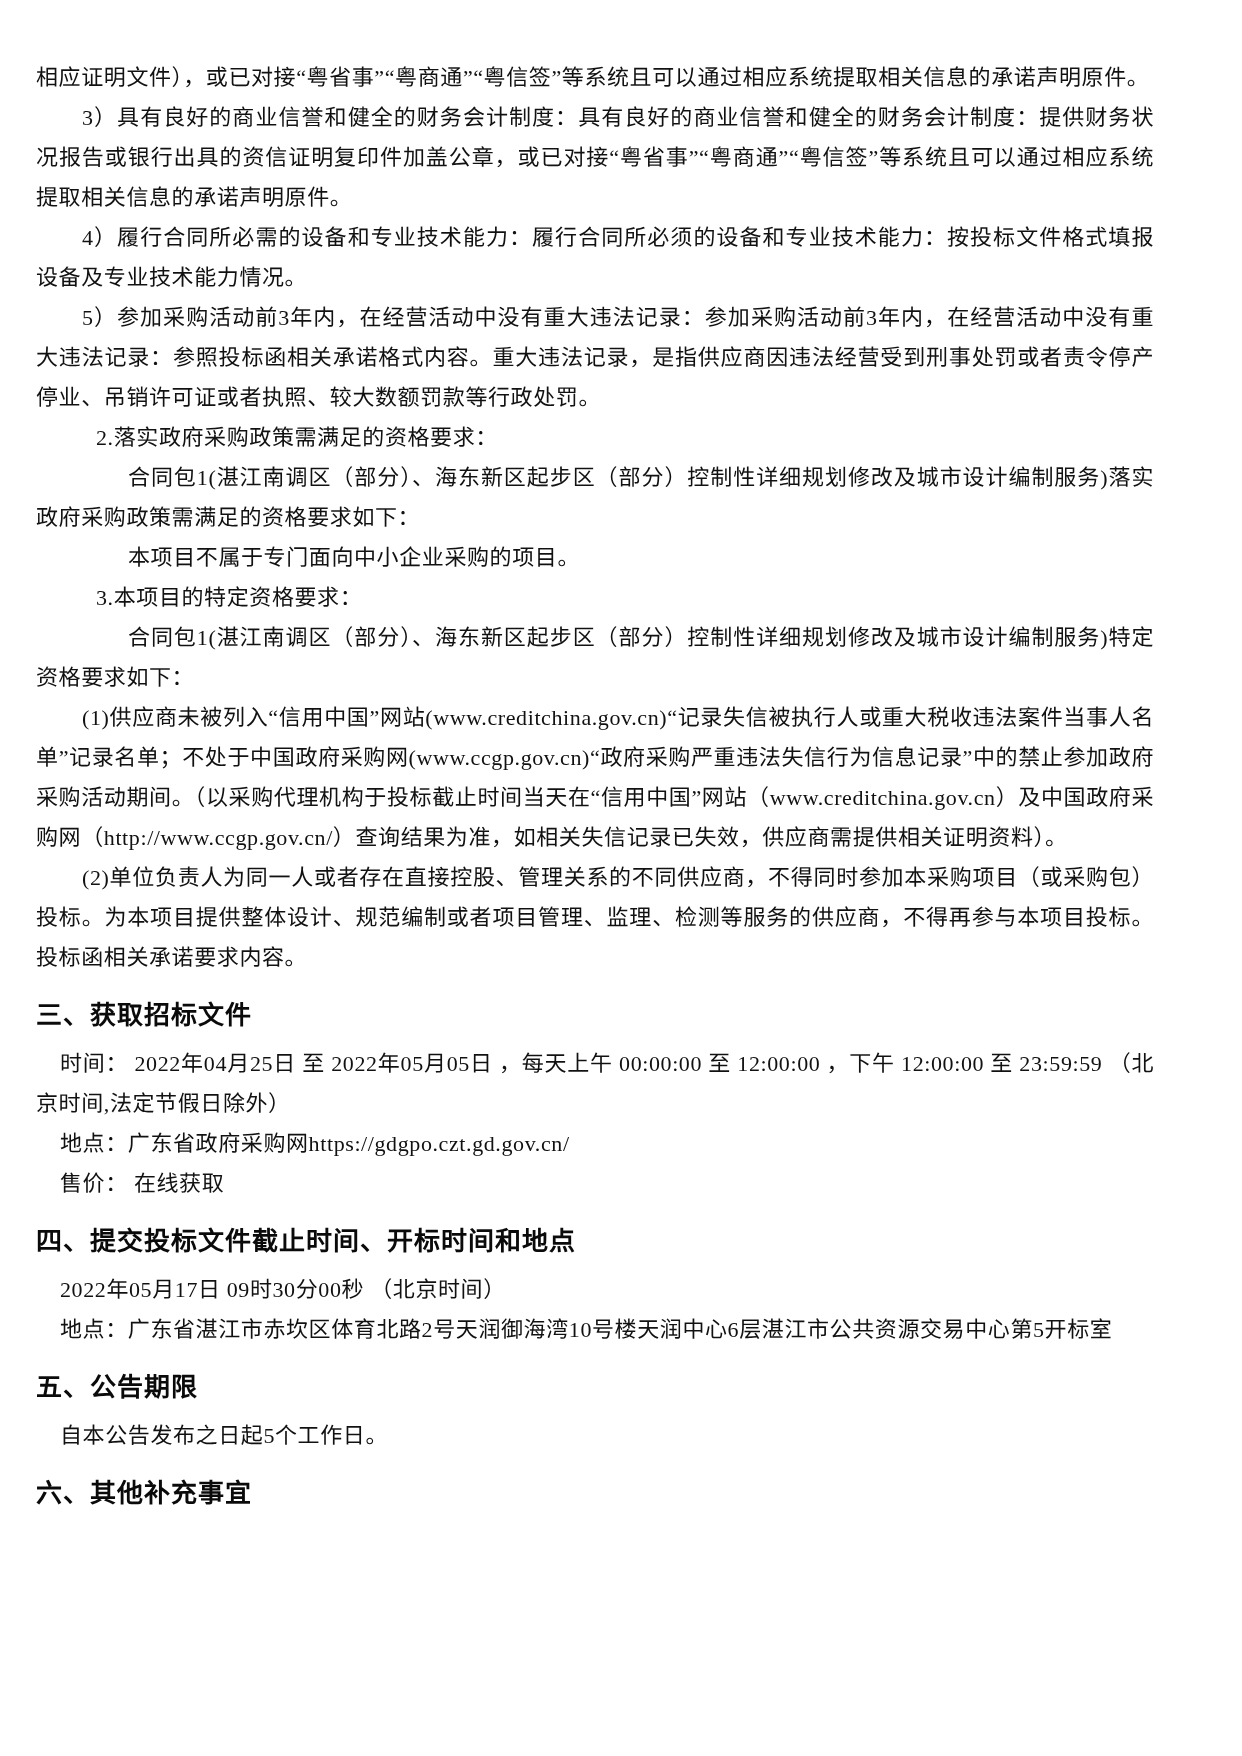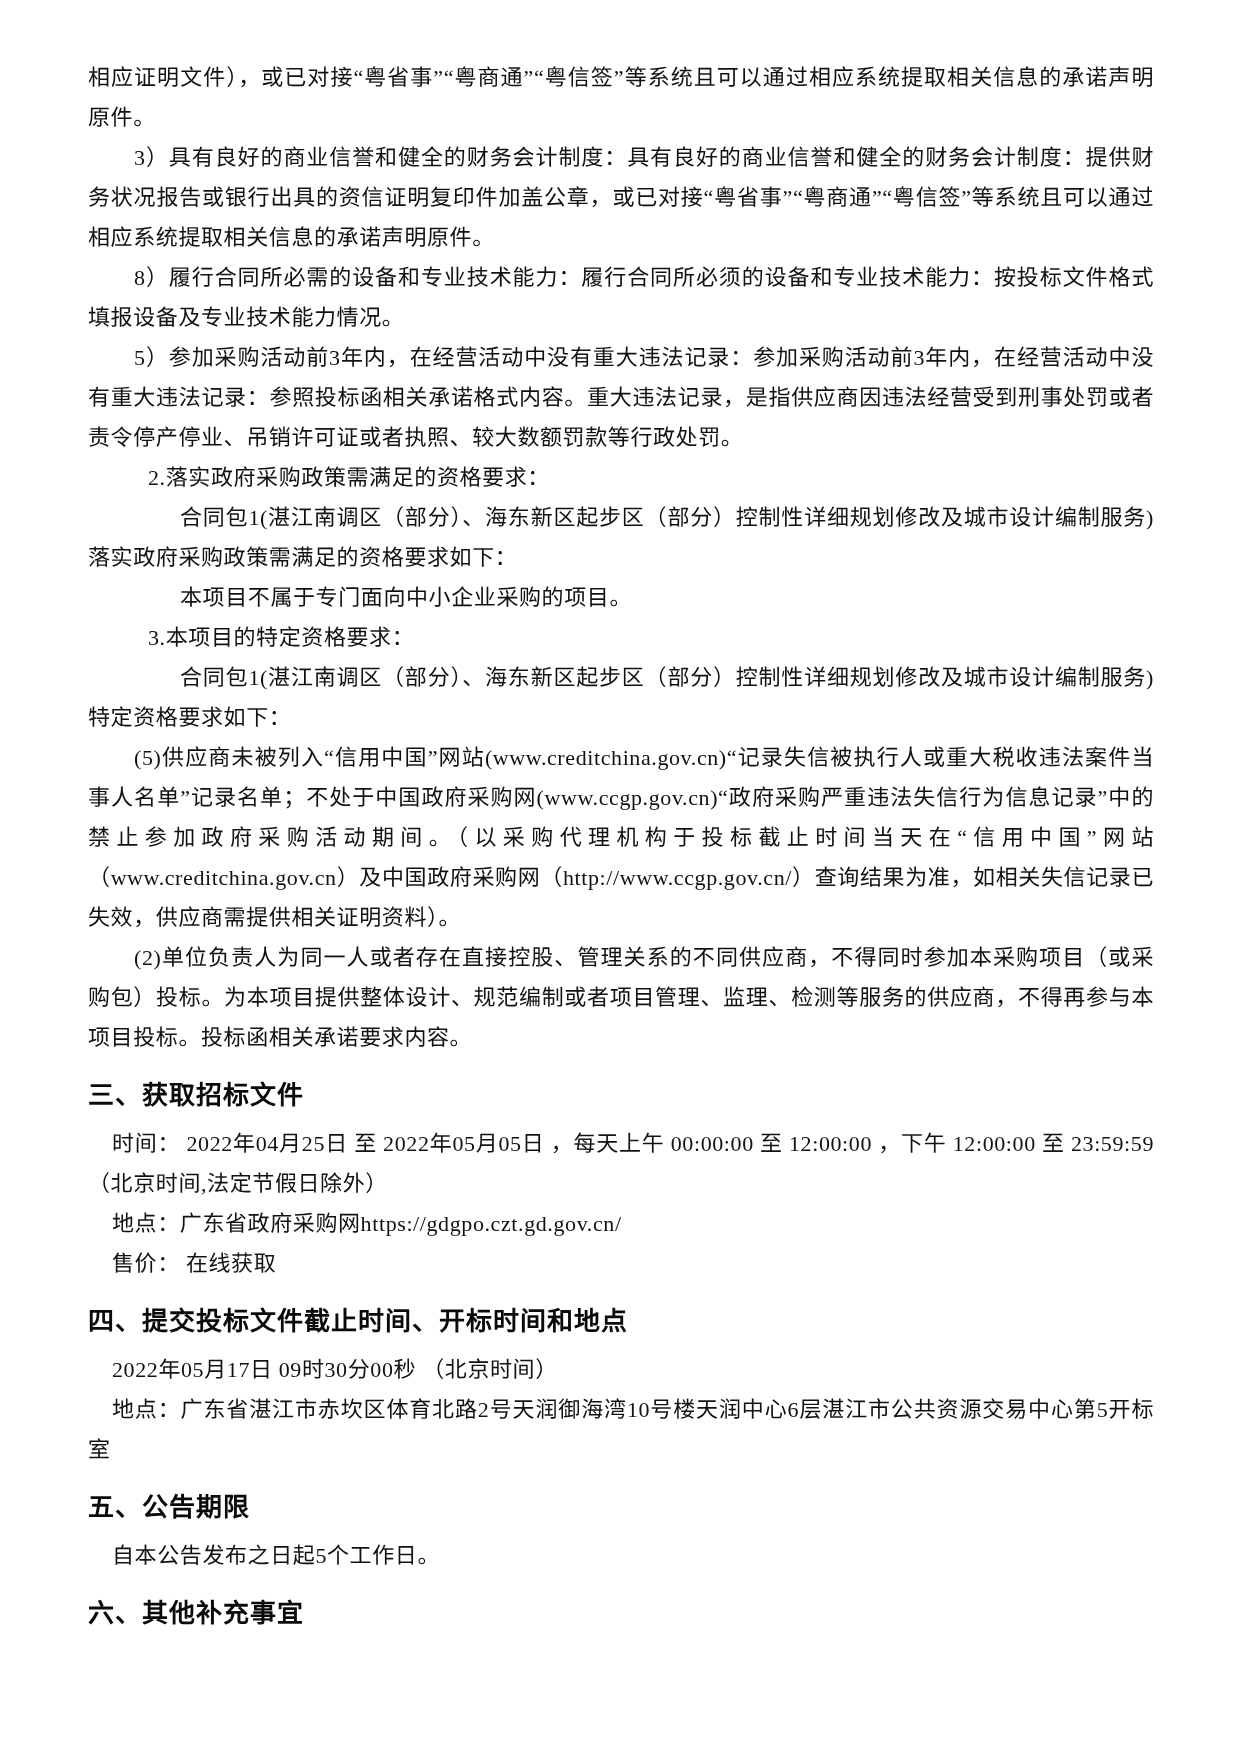--- a/index.html
+++ b/index.html
@@ -4,21 +4,21 @@
 <style>
   html,body{margin:0;padding:0;background:#ffffff;}
   body{
     width:1242px;height:1756px;overflow:hidden;
     font-family:"Liberation Serif","DejaVu Serif",serif;
     color:#111111;
   }
   .page{
     box-sizing:border-box;
     width:1242px;height:1756px;
-    padding:58px 88px 0 88px;
+    padding:58px 88px 0 36px;
     background:#ffffff;
   }
   .doc p{
     margin:0;
     font-size:22px;
     line-height:40px;
     letter-spacing:0.6px;
     text-align:justify;
     word-break:break-word;
   }
@@ -38,28 +38,28 @@
   .ind-pkg{text-indent:92px;}   
   .ind-sec{text-indent:24px;}   
 </style>
 </head>
 <body>
 
 <div class="page">
   <div class="doc" id="doc-body">
       <p class="ind-flush">相应证明文件），或已对接“粤省事”“粤商通”“粤信签”等系统且可以通过相应系统提取相关信息的承诺声明原件。</p>
       <p class="ind-num">3）具有良好的商业信誉和健全的财务会计制度：具有良好的商业信誉和健全的财务会计制度：提供财务状况报告或银行出具的资信证明复印件加盖公章，或已对接“粤省事”“粤商通”“粤信签”等系统且可以通过相应系统提取相关信息的承诺声明原件。</p>
-      <p class="ind-num">8）履行合同所必需的设备和专业技术能力：履行合同所必须的设备和专业技术能力：按投标文件格式填报设备及专业技术能力情况。</p>
+      <p class="ind-num">4）履行合同所必需的设备和专业技术能力：履行合同所必须的设备和专业技术能力：按投标文件格式填报设备及专业技术能力情况。</p>
       <p class="ind-num">5）参加采购活动前3年内，在经营活动中没有重大违法记录：参加采购活动前3年内，在经营活动中没有重大违法记录：参照投标函相关承诺格式内容。重大违法记录，是指供应商因违法经营受到刑事处罚或者责令停产停业、吊销许可证或者执照、较大数额罚款等行政处罚。</p>
       <p class="ind-sub">2.落实政府采购政策需满足的资格要求：</p>
       <p class="ind-pkg">合同包1(湛江南调区（部分）、海东新区起步区（部分）控制性详细规划修改及城市设计编制服务)落实政府采购政策需满足的资格要求如下：</p>
       <p class="ind-pkg">本项目不属于专门面向中小企业采购的项目。</p>
       <p class="ind-sub">3.本项目的特定资格要求：</p>
       <p class="ind-pkg">合同包1(湛江南调区（部分）、海东新区起步区（部分）控制性详细规划修改及城市设计编制服务)特定资格要求如下：</p>
-      <p class="ind-num">(5)供应商未被列入“信用中国”网站(www.creditchina.gov.cn)“记录失信被执行人或重大税收违法案件当事人名单”记录名单；不处于中国政府采购网(www.ccgp.gov.cn)“政府采购严重违法失信行为信息记录”中的禁止参加政府采购活动期间。（以采购代理机构于投标截止时间当天在“信用中国”网站（www.creditchina.gov.cn）及中国政府采购网（http://www.ccgp.gov.cn/）查询结果为准，如相关失信记录已失效，供应商需提供相关证明资料）。</p>
+      <p class="ind-num">(1)供应商未被列入“信用中国”网站(www.creditchina.gov.cn)“记录失信被执行人或重大税收违法案件当事人名单”记录名单；不处于中国政府采购网(www.ccgp.gov.cn)“政府采购严重违法失信行为信息记录”中的禁止参加政府采购活动期间。（以采购代理机构于投标截止时间当天在“信用中国”网站（www.creditchina.gov.cn）及中国政府采购网（http://www.ccgp.gov.cn/）查询结果为准，如相关失信记录已失效，供应商需提供相关证明资料）。</p>
       <p class="ind-num">(2)单位负责人为同一人或者存在直接控股、管理关系的不同供应商，不得同时参加本采购项目（或采购包）投标。为本项目提供整体设计、规范编制或者项目管理、监理、检测等服务的供应商，不得再参与本项目投标。投标函相关承诺要求内容。</p>
       <h2>三、获取招标文件</h2>
       <p class="ind-sec">时间： 2022年04月25日 至 2022年05月05日 ，每天上午 00:00:00 至 12:00:00 ，下午 12:00:00 至 23:59:59 （北京时间,法定节假日除外）</p>
       <p class="ind-sec">地点：广东省政府采购网https://gdgpo.czt.gd.gov.cn/</p>
       <p class="ind-sec">售价： 在线获取</p>
       <h2>四、提交投标文件截止时间、开标时间和地点</h2>
       <p class="ind-sec">2022年05月17日 09时30分00秒 （北京时间）</p>
       <p class="ind-sec">地点：广东省湛江市赤坎区体育北路2号天润御海湾10号楼天润中心6层湛江市公共资源交易中心第5开标室</p>
       <h2>五、公告期限</h2>
       <p class="ind-sec">自本公告发布之日起5个工作日。</p>

